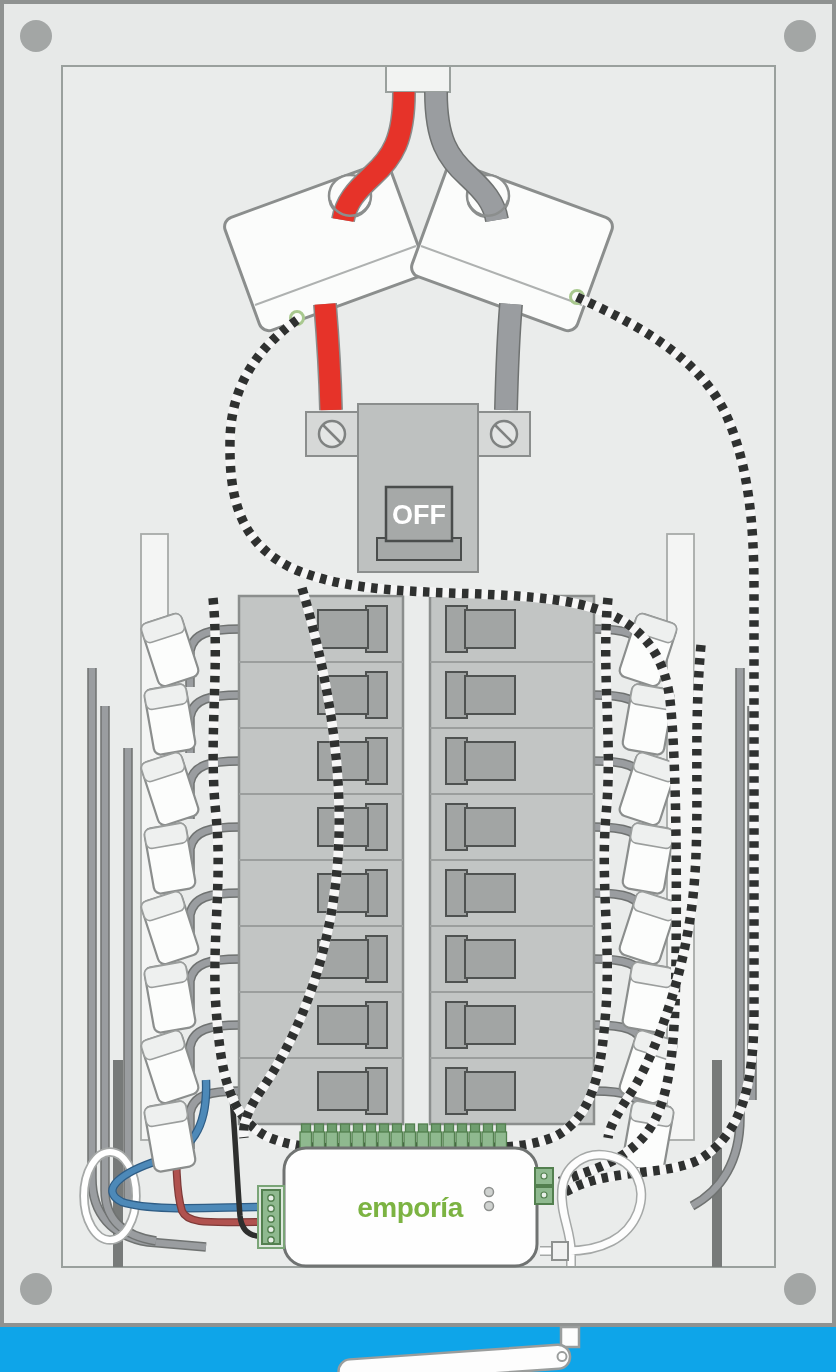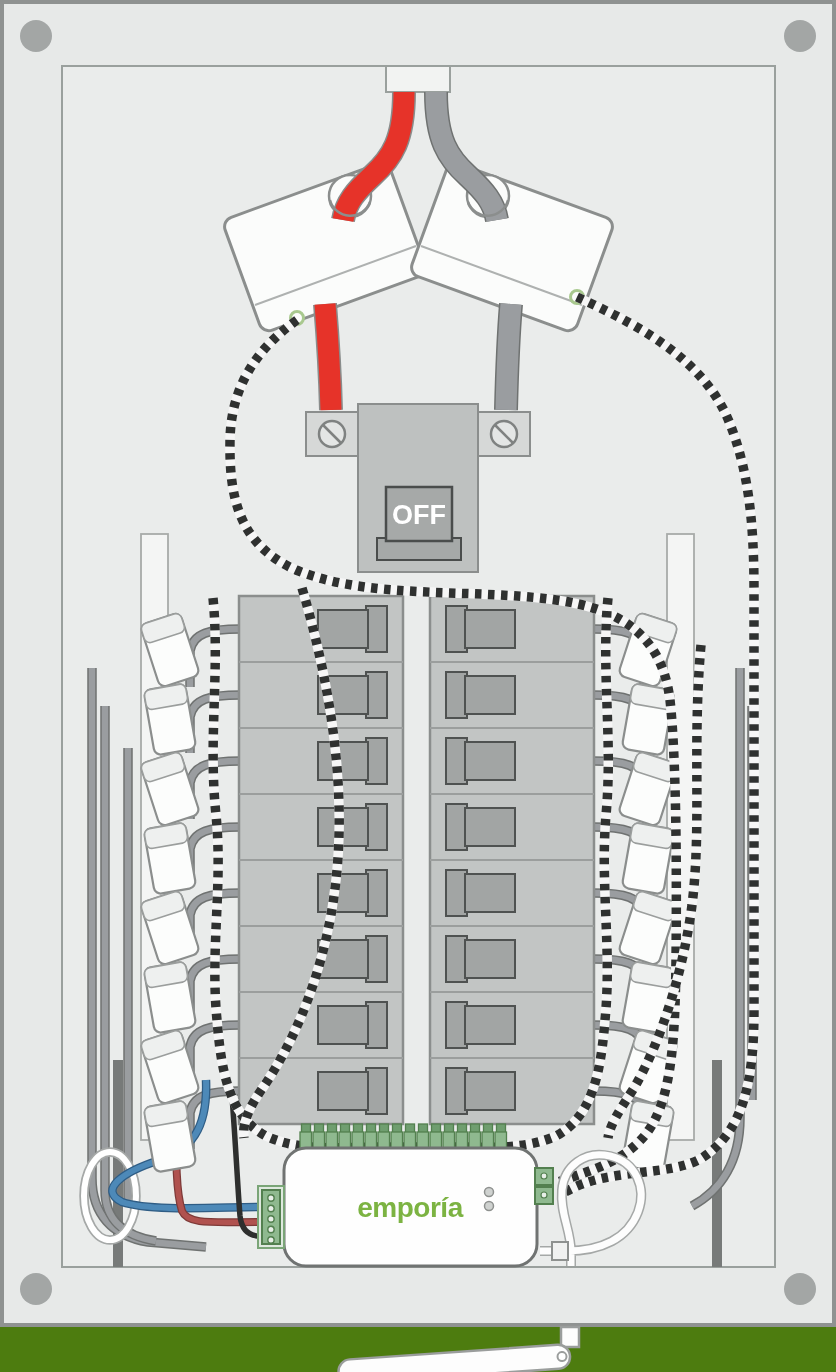--- a/index.html
+++ b/index.html
@@ -1,16 +1,16 @@
 <!DOCTYPE html>
 <html><head>
 <meta charset="utf-8">
 <style>
   html,body{margin:0;padding:0;background:#ffffff;}
-  .stage{position:relative;width:836px;height:1372px;background:#4d7c0f;overflow:hidden;
+  .stage{position:relative;width:836px;height:1372px;background:#0ea5e9;overflow:hidden;
          font-family:"Liberation Sans",sans-serif;}
   svg{position:absolute;left:0;top:0;}
   .off-label{fill:#ffffff;font-family:"Liberation Sans",sans-serif;font-weight:bold;
              font-size:27px;text-anchor:middle;}
   .brand{fill:#7cb342;font-family:"Liberation Sans",sans-serif;font-weight:600;
          font-size:28px;letter-spacing:-0.5px;text-anchor:middle;}
   .twist{stroke:#2f3130;stroke-width:9.5;fill:none;stroke-dasharray:6.5 6.5;stroke-linecap:butt;}
 </style>
 </head>
 <body>

